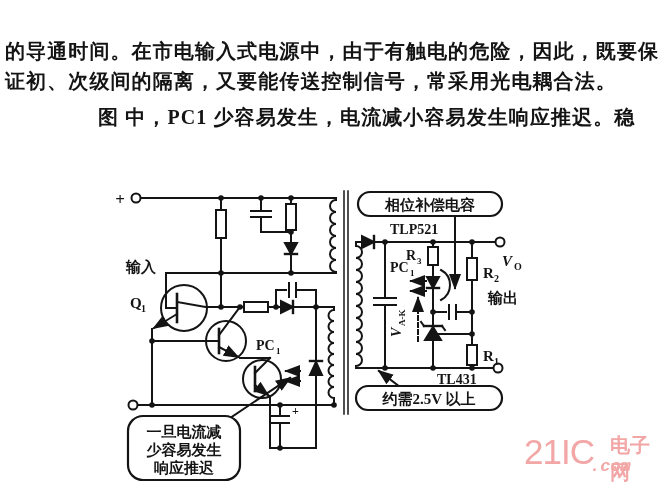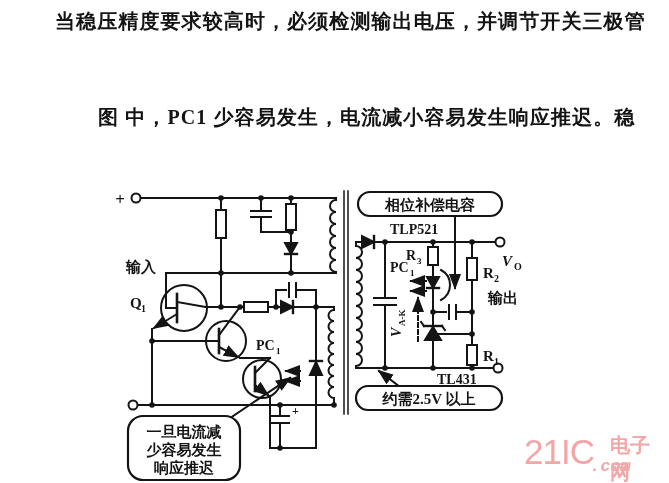--- a/index.html
+++ b/index.html
@@ -16,21 +16,22 @@
       letter-spacing:-1px;color:#f2a6a6;}
   .wm .site{position:absolute;left:92px;top:4px;font-size:20px;font-weight:bold;color:#f2a6a6;}
   .wm .dotcom{position:absolute;left:72px;top:29px;font-size:17px;font-weight:bold;
       font-style:italic;color:#f2a6a6;font-family:Liberation Mono, monospace;}
 </style>
 </head>
 <body>
 
 <div class="page">
 
-  <div class="tline" style="left:55px;top:8px">当稳压精度要求较高时，必须检测输出电压，并调节开关三极管</div>
+  <div class="tline" style="left:5px;top:38px">的导通时间。在市电输入式电源中，由于有触电的危险，因此，既要保</div>
+  <div class="tline" style="left:5px;top:68px">证初、次级间的隔离，又要能传送控制信号，常采用光电耦合法。</div>
   <div class="tline" style="left:98px;top:104px">图 中，PC1 少容易发生，电流减小容易发生响应推迟。稳</div>
 
   <svg class="circuit-svg" width="669" height="483" viewBox="0 0 669 483">
     <defs>
       <marker id="ah" markerWidth="9" markerHeight="8" refX="7" refY="4" orient="auto">
         <path d="M0,1 L8,4 L0,7 z" fill="#141414"></path>
       </marker>
     </defs>
 
     <g stroke="#141414" stroke-width="2" fill="none" stroke-linecap="square">

